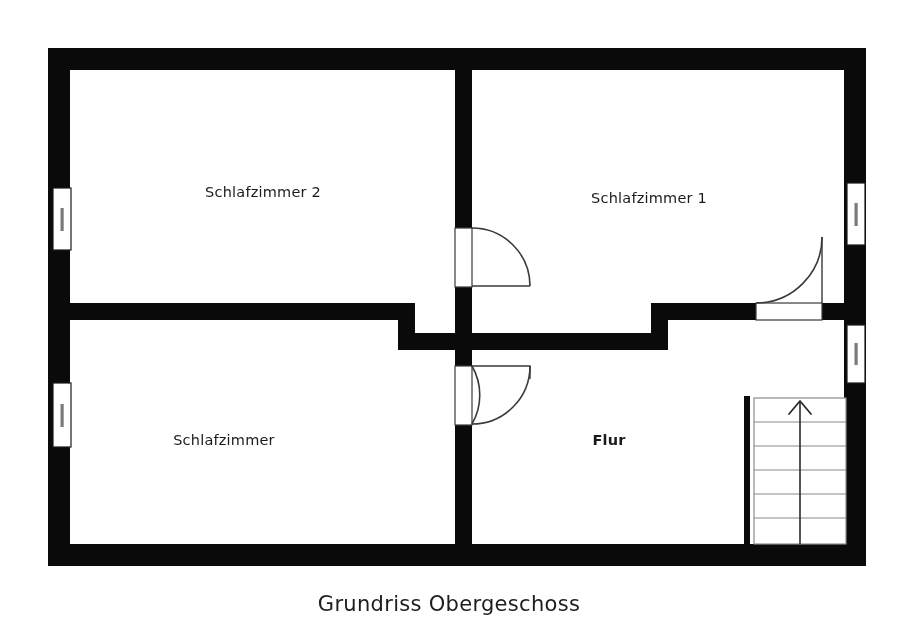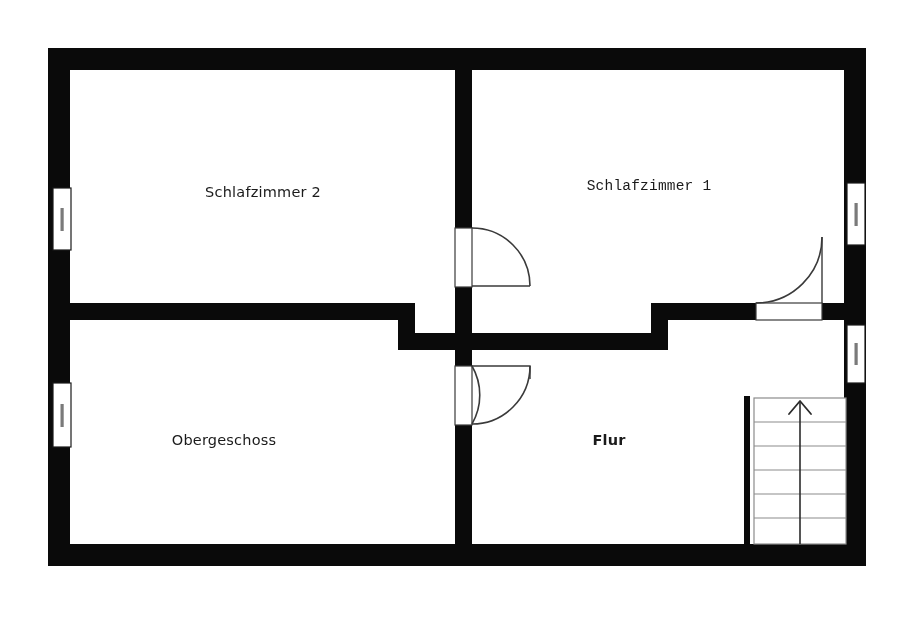--- a/index.html
+++ b/index.html
@@ -137,18 +137,19 @@
       </g>
 
       <g>
         <line x1="800" y1="544" x2="800" y2="401" stroke="#2b2b2b" stroke-width="1.6"></line>
         <path d="M789,414 L800,401 L811,414" fill="none" stroke="#2b2b2b" stroke-width="1.8" stroke-linecap="round" stroke-linejoin="round"></path>
       </g>
     </g>
   </svg>
 
   <div class="room-label" style="left:263px; top:192px;">Schlafzimmer 2</div>
-  <div class="room-label" style="left:649px; top:186px;font-family:Liberation Mono, monospace;">Schlafzimmer 1</div>
-  <div class="room-label" style="left:224px; top:440px;">Obergeschoss</div>
+  <div class="room-label" style="left:649px; top:198px;">Schlafzimmer 1</div>
+  <div class="room-label" style="left:224px; top:440px;">Schlafzimmer</div>
   <div class="room-label" style="left:609px; top:440px;font-weight:bold;">Flur</div>
 
+  <div id="plan-title">Grundriss Obergeschoss</div>
 
 </div>
 
 </body></html>

